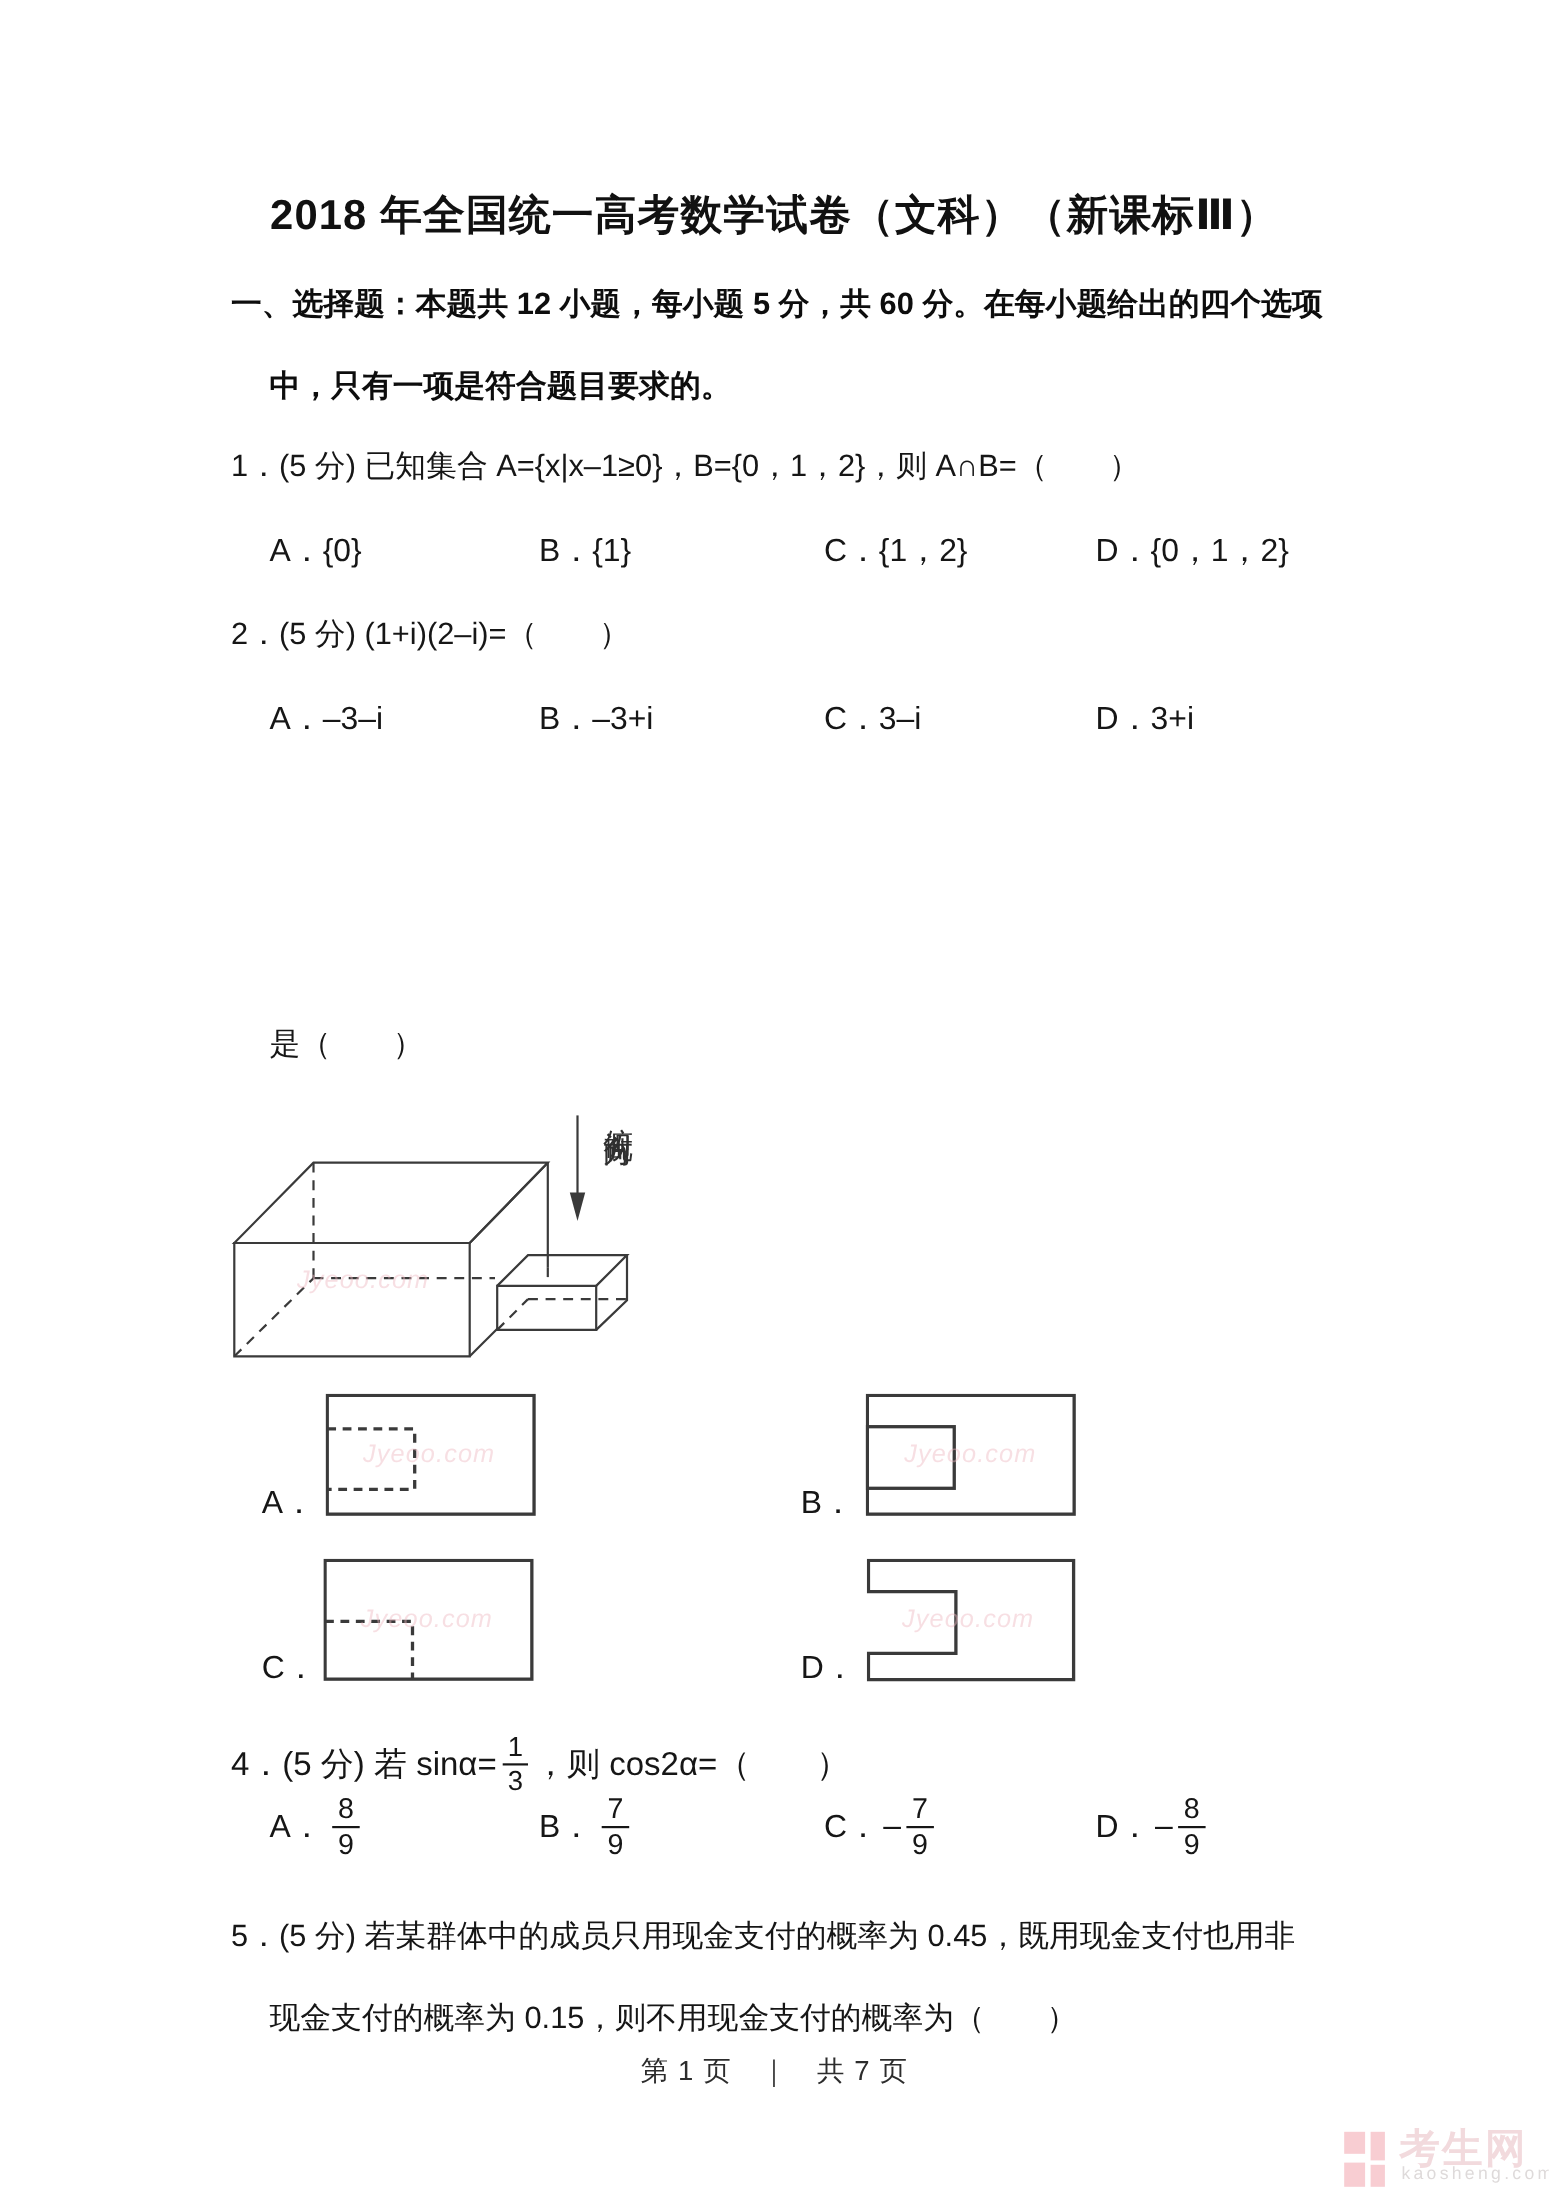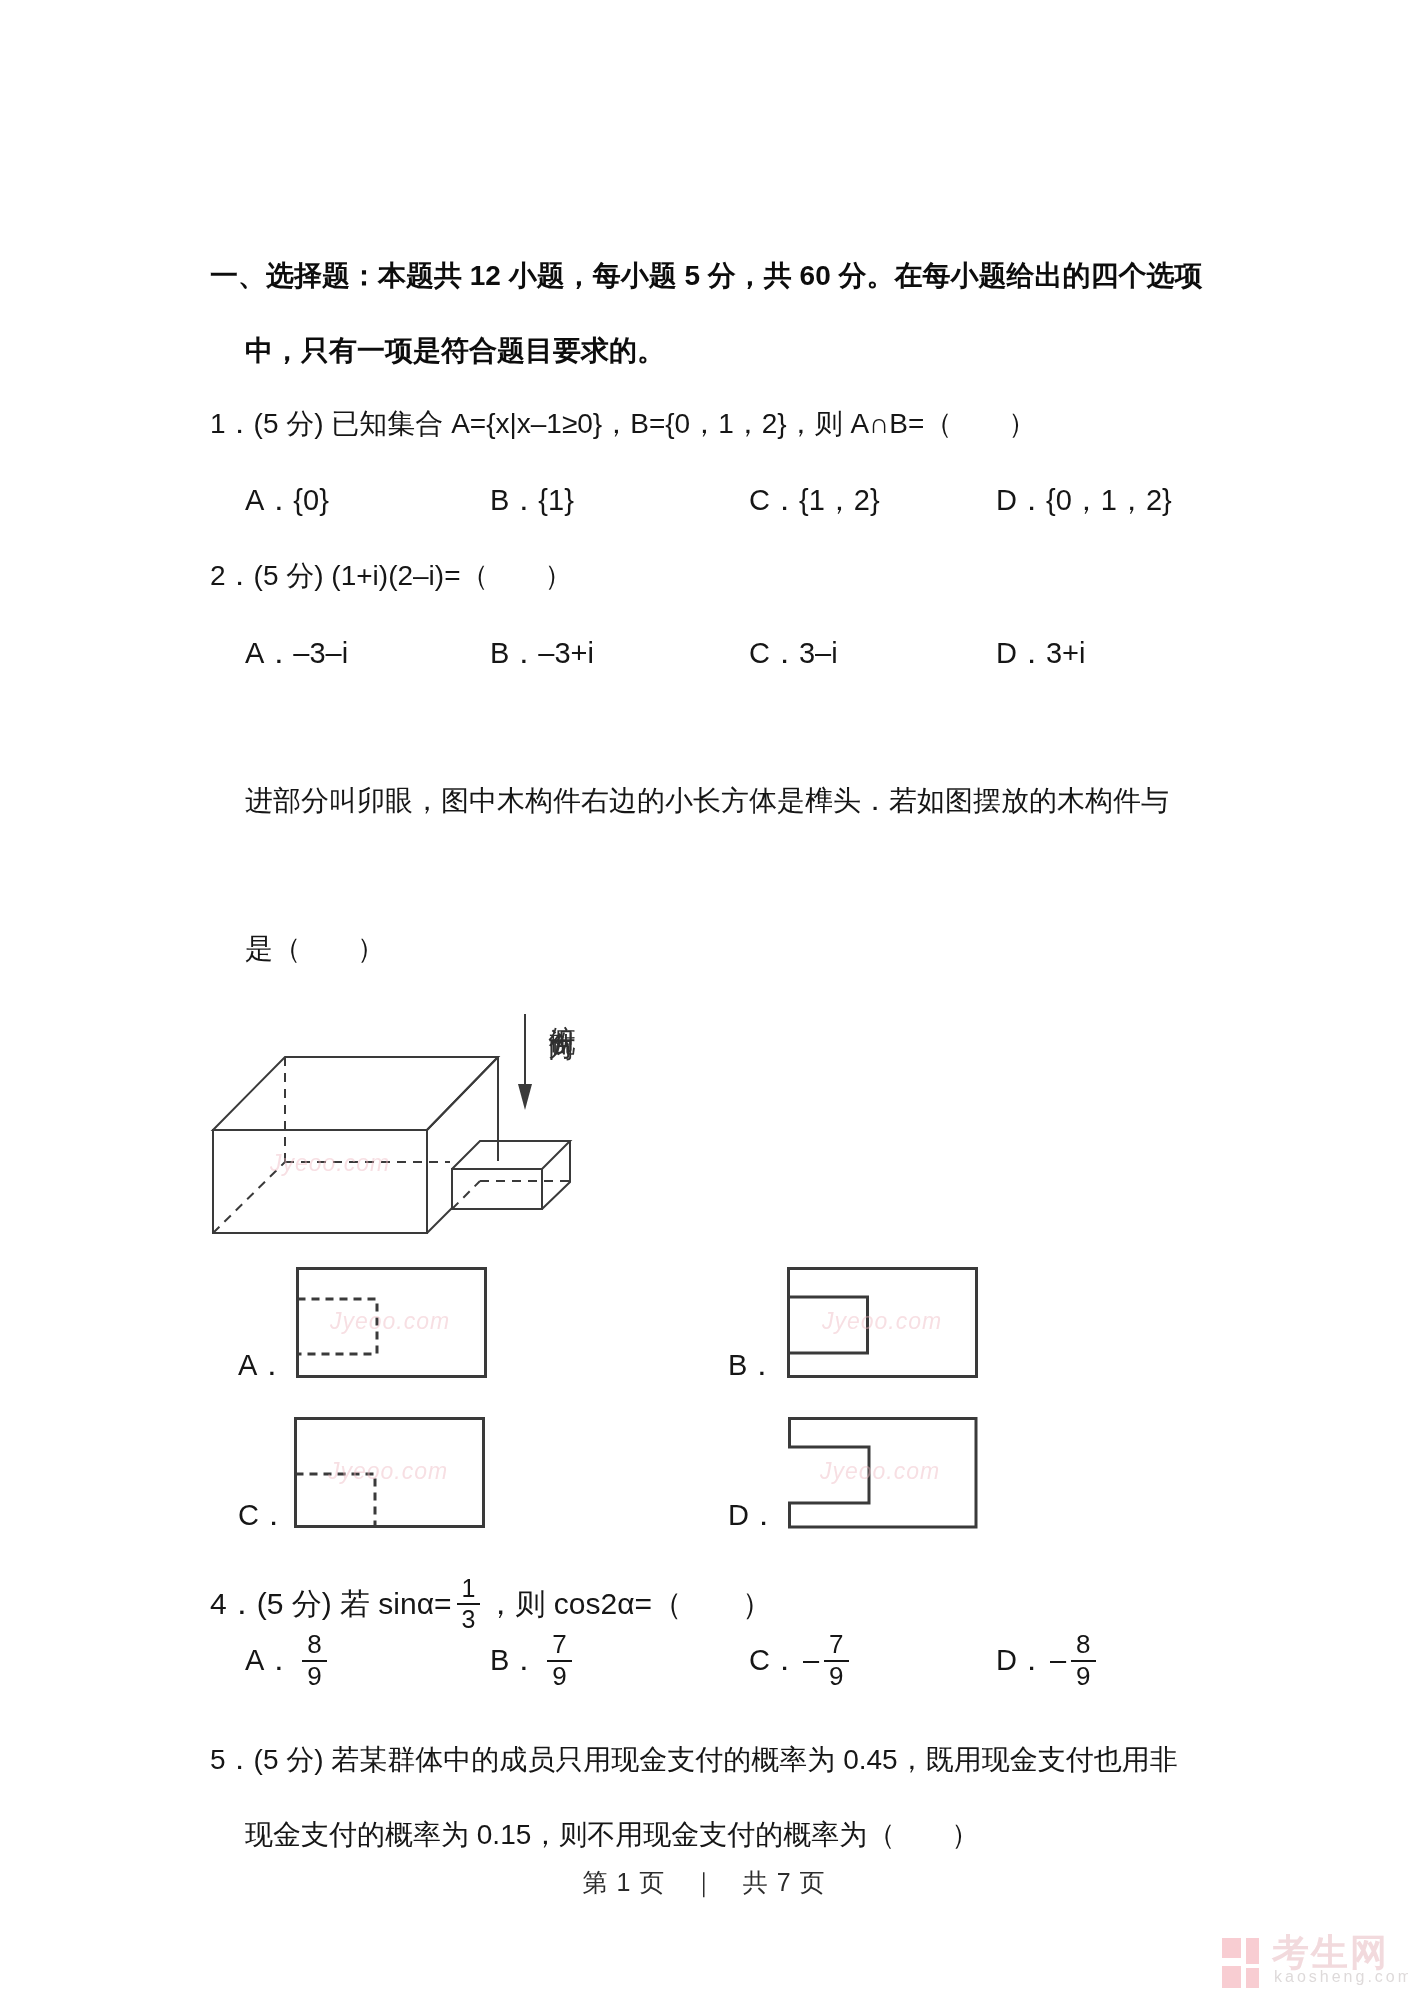--- a/index.html
+++ b/index.html
@@ -68,41 +68,41 @@
   .logo-domain{
     position:absolute;left:52px;top:40px;
     font-size:16px;color:#dedada;letter-spacing:3px;white-space:nowrap;
   }
 </style>
 </head>
 <body>
 
 <div class="page">
 
+  <div class="title">2018 年全国统一高考数学试卷（文科）（新课标Ⅲ）</div>
 
   <div class="line bold" style="left:210px;top:256px;">一、选择题：本题共 12 小题，每小题 5 分，共 60 分。在每小题给出的四个选项</div>
   <div class="line bold" style="left:245px;top:331px;">中，只有一项是符合题目要求的。</div>
 
   <div class="line" style="left:210px;top:404px;">1．(5 分) 已知集合 A={x|x–1≥0}，B={0，1，2}，则 A∩B=（　　）</div>
   <div class="optrow" style="top:481px;">
     <span class="opt opt-a">A．{0}</span>
     <span class="opt opt-b">B．{1}</span>
     <span class="opt opt-c">C．{1，2}</span>
     <span class="opt opt-d">D．{0，1，2}</span>
   </div>
 
   <div class="line" style="left:210px;top:556px;">2．(5 分) (1+i)(2–i)=（　　）</div>
   <div class="optrow" style="top:634px;">
     <span class="opt opt-a">A．–3–i</span>
     <span class="opt opt-b">B．–3+i</span>
     <span class="opt opt-c">C．3–i</span>
     <span class="opt opt-d">D．3+i</span>
   </div>
 
-  <div class="line" style="left:245px;top:781px;">进部分叫卯眼，图中木构件右边的小长方体是榫头．若如图摆放的木构件与</div>
   <div class="line" style="left:245px;top:929px;">是（　　）</div>
 
   <div class="figure-wrap">
     <svg width="400" height="250" viewBox="0 0 400 250">
       <g stroke="#3a3a3a" stroke-width="2" fill="none">
 
         <path d="M3,130 L75,57 L288,57 L217,130 Z"></path>
         <path d="M3,130 L217,130 L217,233 L3,233 Z"></path>
         <path d="M217,130 L288,57"></path>
         <path d="M288,57 L288,152"></path>

